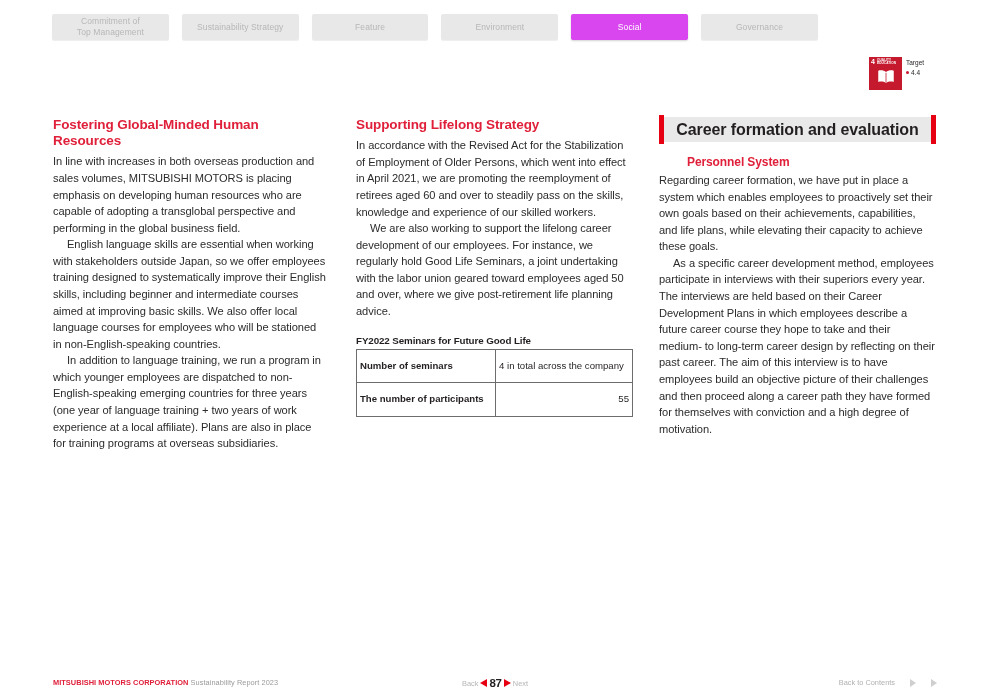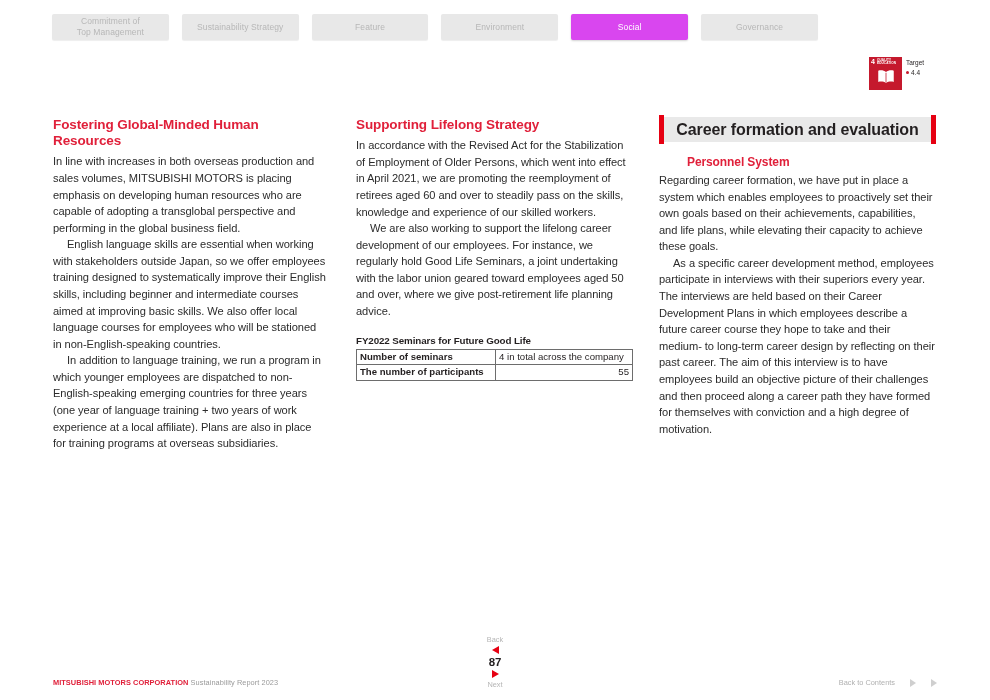--- a/index.html
+++ b/index.html
@@ -140,21 +140,21 @@
     letter-spacing: -.1px;
   }
   table.data {
     border-collapse: collapse;
     width: 277px;
     table-layout: fixed;
   }
   table.data td {
     border: 1px solid #6d6d6d;
     font-size: 9.6px;
-    padding: 1px 3px;
+    padding: 10px 3px;
     line-height: 1.35;
     color: #231f20;
   }
   table.data td.k {
     font-weight: bold;
     width: 132px;
     white-space: nowrap;
   }
   table.data td.v { text-align: left; }
   table.data td.v.num { text-align: right; }
@@ -209,21 +209,20 @@
   .pager {
     position: absolute;
     left: 0; right: 0;
     bottom: 11px;
     display: flex;
     align-items: center;
     justify-content: center;
     gap: 2px;
     font-size: 7.4px;
     color: #b5b5b5;
-    flex-direction: column;
   }
   .pager .pg-num {
     font-size: 11.5px;
     font-weight: bold;
     color: #231f20;
     letter-spacing: -.2px;
   }
   .tri-l, .tri-r {
     width: 0; height: 0;
     border-top: 4.5px solid transparent;

